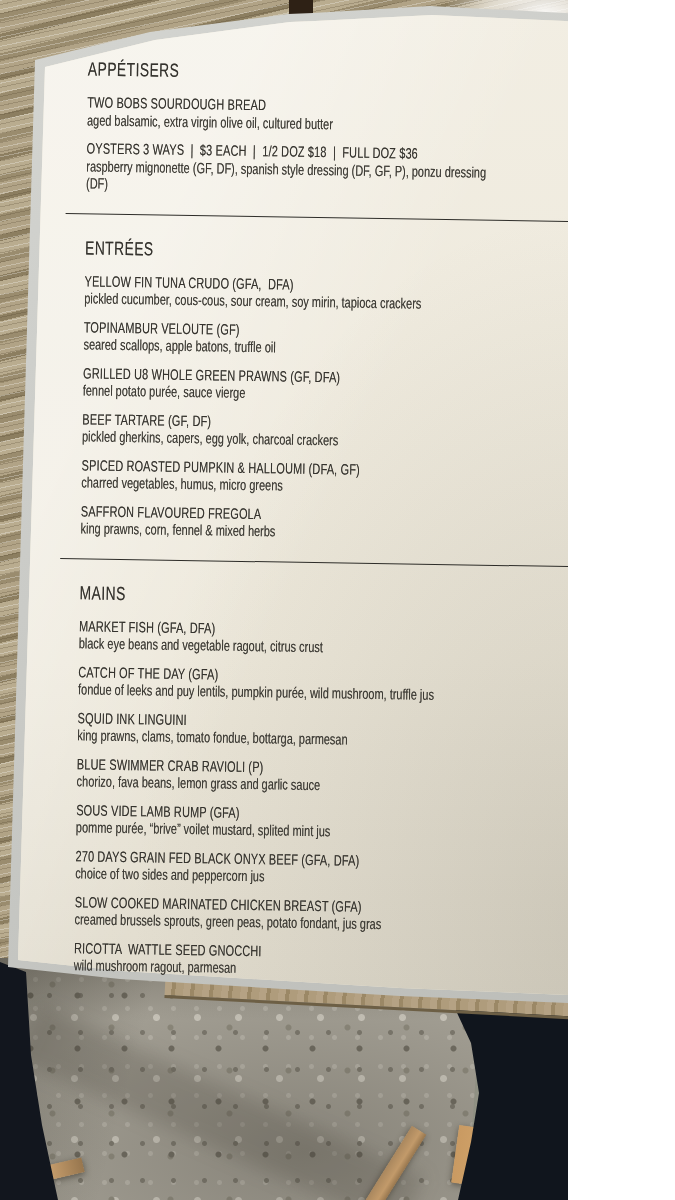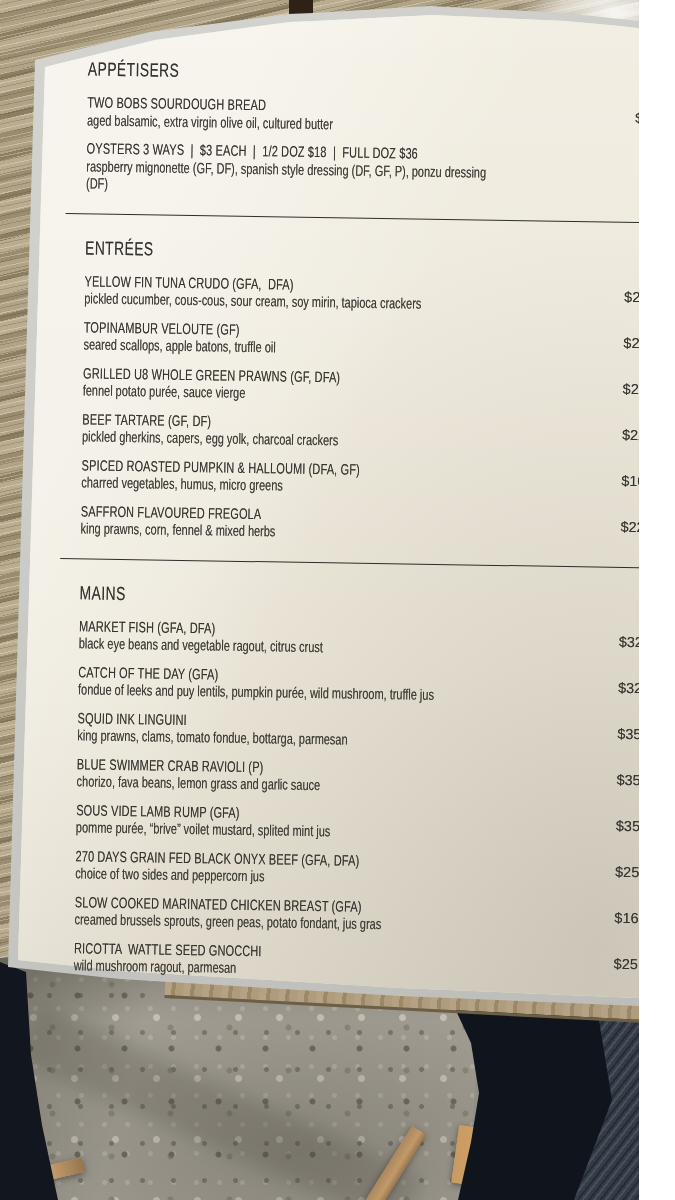--- a/index.html
+++ b/index.html
@@ -1,17 +1,17 @@
 <!DOCTYPE html>
 <html><head>
 <meta charset="utf-8">
 <style>
   html,body{margin:0;padding:0;}
   body{font-family:"Liberation Sans","DejaVu Sans",sans-serif;}
-  .scene{position:relative;width:639px;height:1200px;overflow:hidden;background:#a89a7d;}
+  .scene{position:relative;width:568px;height:1200px;overflow:hidden;background:#a89a7d;}
 
   
   .wood{position:absolute;left:0;top:0;width:675px;height:985px;
     background-color:#ab9d80;
     background-image:
       repeating-linear-gradient(168deg, rgba(255,255,255,0.28) 0 1px, rgba(255,255,255,0) 1px 4px, rgba(74,60,38,0.22) 4px 5px, rgba(0,0,0,0) 5px 9px),
       repeating-linear-gradient(166deg, #b9ac8f 0 13px, #9a8c6e 13px 21px, #b1a386 21px 33px, #8c7e60 33px 39px);
   }
   .wood-highlight{position:absolute;right:0;top:0;width:120px;height:60px;
     background:radial-gradient(ellipse at 80% 20%, rgba(255,255,255,0.9) 0%, rgba(255,255,255,0.55) 40%, rgba(255,255,255,0) 75%);}

